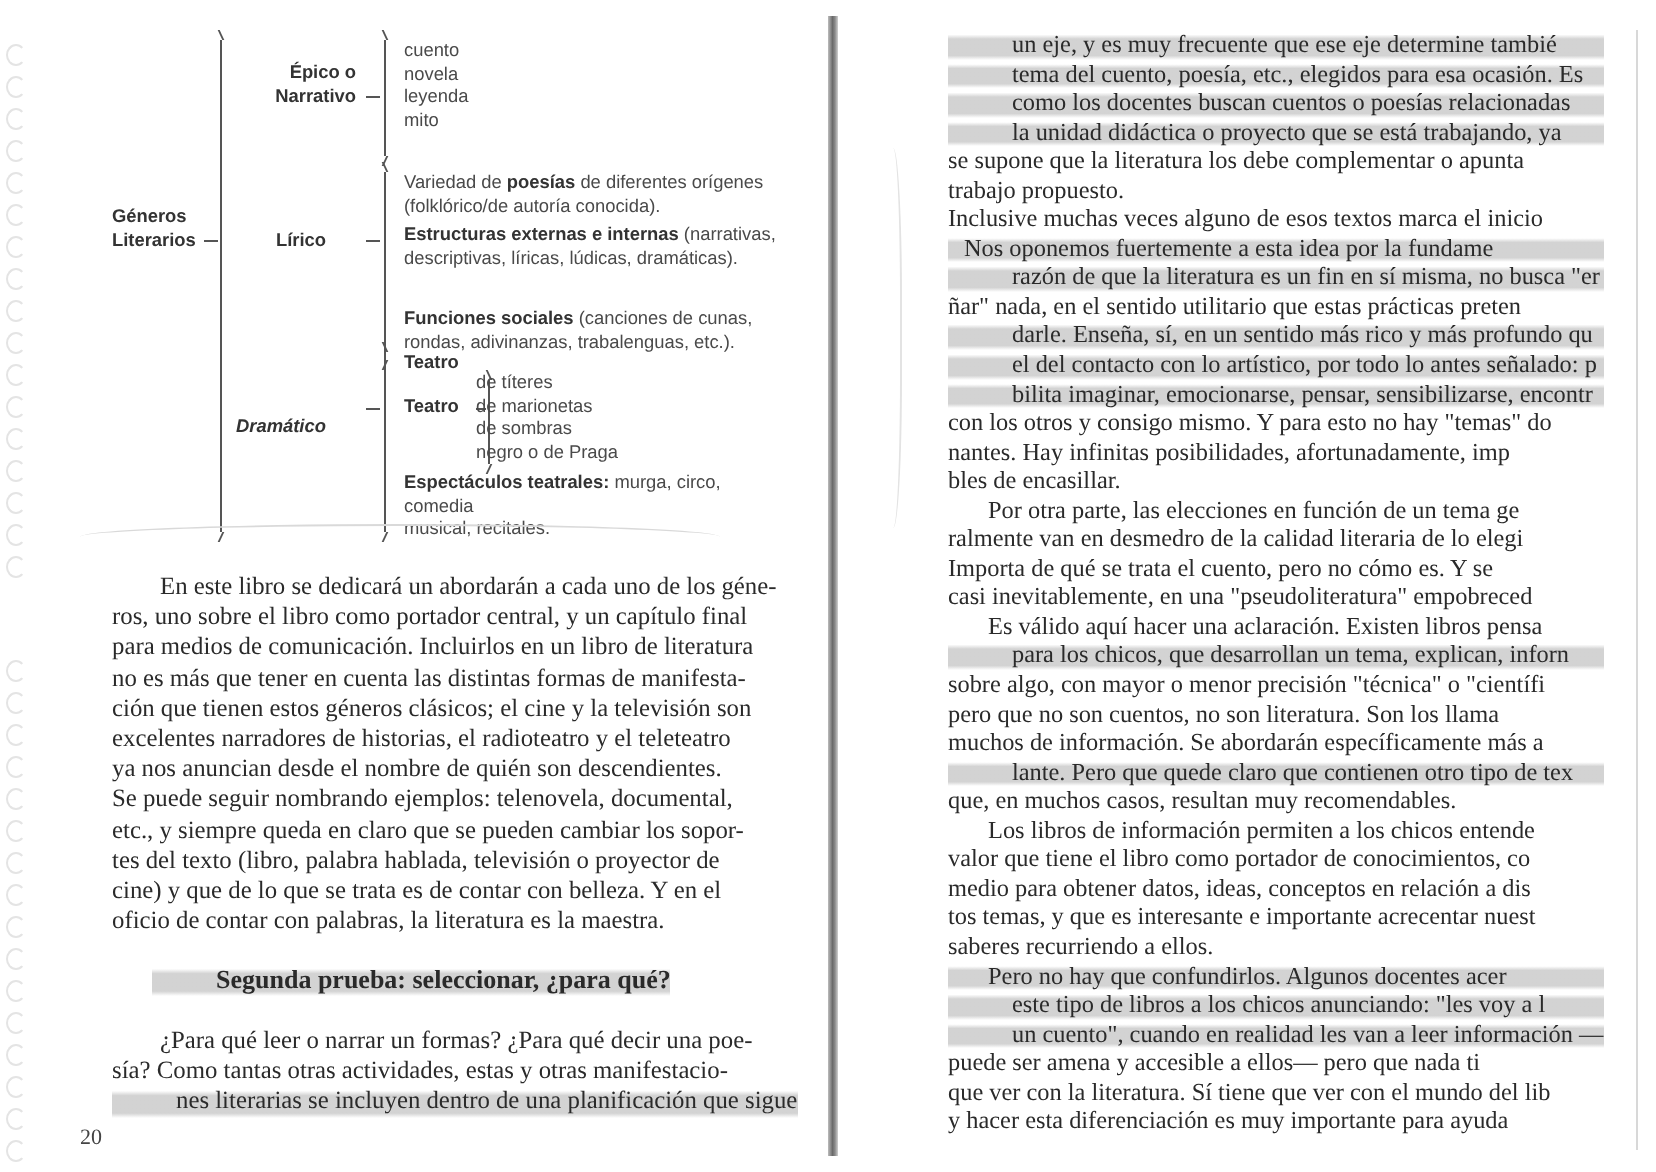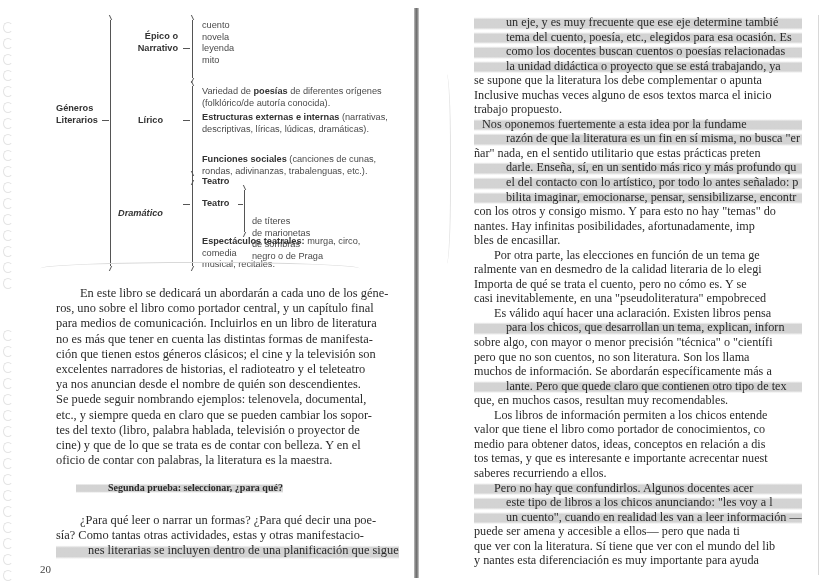--- a/index.html
+++ b/index.html
@@ -27,21 +27,21 @@
   .brace::before, .brace::after { content:""; position:absolute; left:-1px; width:5px; height:5px; border-left:1.2px solid #555; }
   .brace::before { top:-5px; transform:skewX(25deg); }
   .brace::after { bottom:-5px; transform:skewX(-25deg); }
   .dash { position:absolute; height:1px; background:#555; width:7px; }
   .curve { position:absolute; left:40px; top:262px; width:320px; height:12px; border-top:1px solid #d9d9d9; border-radius:50% 50% 0 0; }
   .side-line { position:absolute; left:388px; top:60px; width:10px; height:190px; border-right:1px solid #e3e3e3; border-radius:0 40% 40% 0; }
 
   .body-text { position:absolute; font-size:12.4px; line-height:15.2px; color:#2a2a2a; white-space:nowrap; }
   .body-text .ln { display:block; height:15.2px; }
   .hl { background:linear-gradient(180deg,rgba(150,150,150,0) 15%,rgba(150,150,150,.42) 30%,rgba(150,150,150,.42) 85%,rgba(150,150,150,0) 100%);padding-left:32px; }
-  .heading { position:absolute; left:76px; top:482px; font-size:10px; font-weight:bold; }
+  .heading { position:absolute; left:76px; top:482px; font-size:13px; font-weight:bold; }
   .pagenum { position:absolute; left:40px; top:563px; font-size:11px; color:#444; }
 </style>
 </head>
 <body>
 
 <div class="holes">
   <div class="hole" style="top:12px"></div>
     <div class="hole" style="top:28px"></div>
     <div class="hole" style="top:44px"></div>
     <div class="hole" style="top:60px"></div>
@@ -116,21 +116,21 @@
       <div>rondas, adivinanzas, trabalenguas, etc.).</div>
     </div>
 
     <div class="lbl" style="left:66px;top:193px;font-style:italic;">Dramático</div>
     <div class="dash" style="left:131px;top:190px;"></div>
     <div class="brace" style="left:140px;top:162px;height:90px;"></div>
     <div class="item" style="left:150px;top:162px;"><b>Teatro</b></div>
     <div class="item" style="left:150px;top:184px;"><b>Teatro</b></div>
     <div class="dash" style="left:186px;top:190px;width:5px;"></div>
     <div class="brace" style="left:192px;top:176px;height:42px;"></div>
-    <div class="item" style="left:200px;top:172px;margin-top:30px;">
+    <div class="item" style="left:186px;top:172px;">
       <div>de títeres</div>
       <div>de marionetas</div>
       <div>de sombras</div>
       <div>negro o de Praga</div>
     </div>
     <div class="item" style="left:150px;top:222px;">
       <div><b>Espectáculos teatrales:</b><span> murga, circo, comedia</span></div>
       <div>musical, recitales.</div>
     </div>
     <div class="side-line"></div>
@@ -166,22 +166,22 @@
 <div class="spine"></div>
 <div class="right-edge"></div>
 
 <div class="page" id="right-page">
   <div class="body-text" style="left:56px;top:15px;font-size:12.2px;line-height:14.55px;">
     <span class="ln hl" style="height:14.55px">un eje, y es muy frecuente que ese eje determine tambié</span>
     <span class="ln hl" style="height:14.55px">tema del cuento, poesía, etc., elegidos para esa ocasión. Es</span>
     <span class="ln hl" style="height:14.55px">como los docentes buscan cuentos o poesías relacionadas</span>
     <span class="ln hl" style="height:14.55px">la unidad didáctica o proyecto que se está trabajando, ya</span>
     <span class="ln" style="height:14.55px">se supone que la literatura los debe complementar o apunta</span>
+    <span class="ln" style="height:14.55px">trabajo propuesto.</span>
     <span class="ln" style="height:14.55px">Inclusive muchas veces alguno de esos textos marca el inicio</span>
-    <span class="ln" style="height:14.55px">trabajo propuesto.</span>
     <span class="ln hl" style="height:14.55px;padding-left:8px">Nos oponemos fuertemente a esta idea por la fundame</span>
     <span class="ln hl" style="height:14.55px">razón de que la literatura es un fin en sí misma, no busca "er</span>
     <span class="ln" style="height:14.55px">ñar" nada, en el sentido utilitario que estas prácticas preten</span>
     <span class="ln hl" style="height:14.55px">darle. Enseña, sí, en un sentido más rico y más profundo qu</span>
     <span class="ln hl" style="height:14.55px">el del contacto con lo artístico, por todo lo antes señalado: p</span>
     <span class="ln hl" style="height:14.55px">bilita imaginar, emocionarse, pensar, sensibilizarse, encontr</span>
     <span class="ln" style="height:14.55px">con los otros y consigo mismo. Y para esto no hay "temas" do</span>
     <span class="ln" style="height:14.55px">nantes. Hay infinitas posibilidades, afortunadamente, imp</span>
     <span class="ln" style="height:14.55px">bles de encasillar.</span>
     <span class="ln" style="height:14.55px;padding-left:20px">Por otra parte, las elecciones en función de un tema ge</span>
@@ -198,15 +198,15 @@
     <span class="ln" style="height:14.55px;padding-left:20px">Los libros de información permiten a los chicos entende</span>
     <span class="ln" style="height:14.55px">valor que tiene el libro como portador de conocimientos, co</span>
     <span class="ln" style="height:14.55px">medio para obtener datos, ideas, conceptos en relación a dis</span>
     <span class="ln" style="height:14.55px">tos temas, y que es interesante e importante acrecentar nuest</span>
     <span class="ln" style="height:14.55px">saberes recurriendo a ellos.</span>
     <span class="ln hl" style="height:14.55px;padding-left:20px">Pero no hay que confundirlos. Algunos docentes acer</span>
     <span class="ln hl" style="height:14.55px">este tipo de libros a los chicos anunciando: "les voy a l</span>
     <span class="ln hl" style="height:14.55px">un cuento", cuando en realidad les van a leer información —</span>
     <span class="ln" style="height:14.55px">puede ser amena y accesible a ellos— pero que nada ti</span>
     <span class="ln" style="height:14.55px">que ver con la literatura. Sí tiene que ver con el mundo del lib</span>
-    <span class="ln" style="height:14.55px">y nantes esta diferenciación es muy importante para ayuda</span>
+    <span class="ln" style="height:14.55px">y hacer esta diferenciación es muy importante para ayuda</span>
   </div>
 </div>
 
 </body></html>

